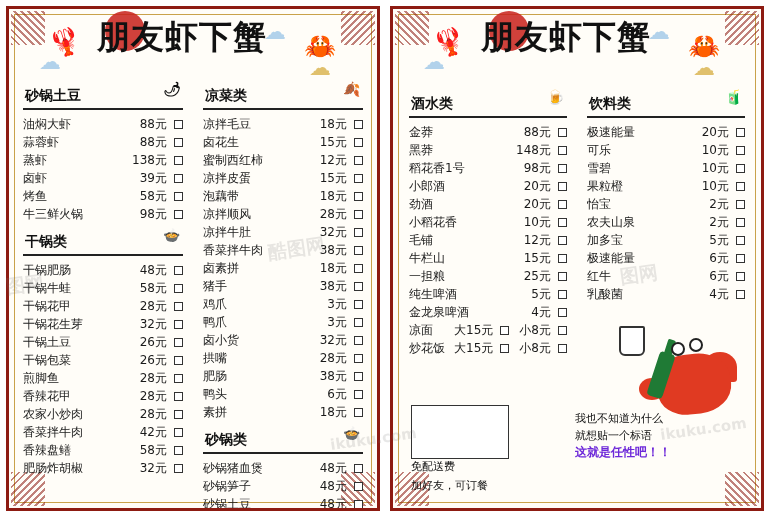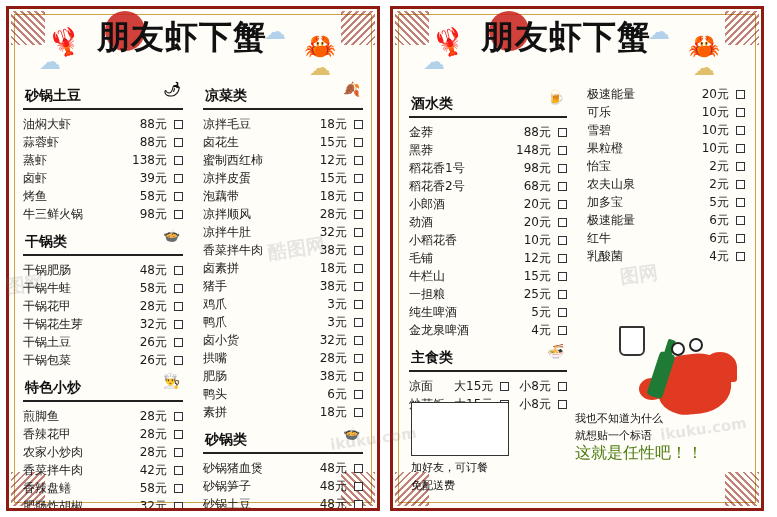--- a/index.html
+++ b/index.html
@@ -103,21 +103,21 @@
     position:absolute;left:18px;bottom:12px;width:120px;
   }
   .note-box{
     width:96px;height:52px;border:1px solid #333;background:#fff;
   }
   .note-txt{font-size:11px;color:#111;line-height:15px;margin-bottom:3px;}
   .slogan{
     position:absolute;right:16px;bottom:47px;width:170px;
     font-size:11px;color:#111;line-height:17px;text-align:left;
   }
-  .slogan .red{color:#4d7c0f;font-weight:normal;font-size:16px;}
+  .slogan .red{color:#6d28d9;font-weight:bold;font-size:12px;}
   .mascot{
     position:absolute;right:24px;bottom:88px;
     width:120px;height:96px;
   }
   .mascot .body{
     position:absolute;right:6px;bottom:6px;width:74px;height:60px;
     background:#e03a22;border-radius:40% 45% 45% 40%;
     transform:rotate(-6deg);
   }
   .mascot .tail{
@@ -247,24 +247,20 @@
               <span class="nm">干锅土豆</span>
               <span class="pr">26元</span>
               <span class="bx"></span>
             </div>
           <div class="item">
               <span class="nm">干锅包菜</span>
               <span class="pr">26元</span>
               <span class="bx"></span>
             </div>
 
-          <div class="sec-title">
-            <span>特色小炒</span>
-            <span class="deco">👨‍🍳</span>
-          </div>
           <div class="item">
               <span class="nm">煎脚鱼</span>
               <span class="pr">28元</span>
               <span class="bx"></span>
             </div>
           <div class="item">
               <span class="nm">香辣花甲</span>
               <span class="pr">28元</span>
               <span class="bx"></span>
             </div>
@@ -439,25 +435,20 @@
               <span class="nm">黑莽</span>
               <span class="pr">148元</span>
               <span class="bx"></span>
             </div>
           <div class="item">
               <span class="nm">稻花香1号</span>
               <span class="pr">98元</span>
               <span class="bx"></span>
             </div>
           <div class="item">
-              <span class="nm">稻花香2号</span>
-              <span class="pr">68元</span>
-              <span class="bx"></span>
-            </div>
-          <div class="item">
               <span class="nm">小郎酒</span>
               <span class="pr">20元</span>
               <span class="bx"></span>
             </div>
           <div class="item">
               <span class="nm">劲酒</span>
               <span class="pr">20元</span>
               <span class="bx"></span>
             </div>
           <div class="item">
@@ -484,41 +475,41 @@
               <span class="nm">纯生啤酒</span>
               <span class="pr">5元</span>
               <span class="bx"></span>
             </div>
           <div class="item">
               <span class="nm">金龙泉啤酒</span>
               <span class="pr">4元</span>
               <span class="bx"></span>
             </div>
 
-          <div class="sec-title">
-            <span>主食类</span>
-            <span class="deco">🍜</span>
-          </div>
           <div class="item two">
             <span class="nm">凉面</span>
             <span class="pr2">大15元</span>
             <span class="bx"></span>
             <span class="pr2" style="margin-left:10px">小8元</span>
             <span class="bx"></span>
           </div>
           <div class="item two">
             <span class="nm">炒花饭</span>
             <span class="pr2">大15元</span>
             <span class="bx"></span>
             <span class="pr2" style="margin-left:10px">小8元</span>
             <span class="bx"></span>
           </div>
         </div>
 
         <div class="col right">
+          <div class="sec-title">
+            <span>饮料类</span>
+            <span class="deco">🧃</span>
+          </div>
           <div class="item">
               <span class="nm">极速能量</span>
               <span class="pr">20元</span>
               <span class="bx"></span>
             </div>
           <div class="item">
               <span class="nm">可乐</span>
               <span class="pr">10元</span>
               <span class="bx"></span>
             </div>
@@ -576,22 +567,22 @@
       </div>
 
       <div class="slogan">
         <div>我也不知道为什么</div>
         <div>就想贴一个标语</div>
         <div class="red">这就是任性吧！！</div>
       </div>
 
       <div class="note">
         <div class="note-box"></div>
+        <div class="note-txt">免配送费</div>
         <div class="note-txt" style="margin-top:4px">加好友，可订餐</div>
-        <div class="note-txt">免配送费</div>
       </div>
     </div>
   </div>
 </div>
 
 <div class="watermark wm1">图网</div>
 <div class="watermark wm2">酷图网</div>
 <div class="watermark wm3">图网</div>
 <div class="watermark wm4">ikuku.com</div>
 <div class="watermark wm5">ikuku.com</div>

